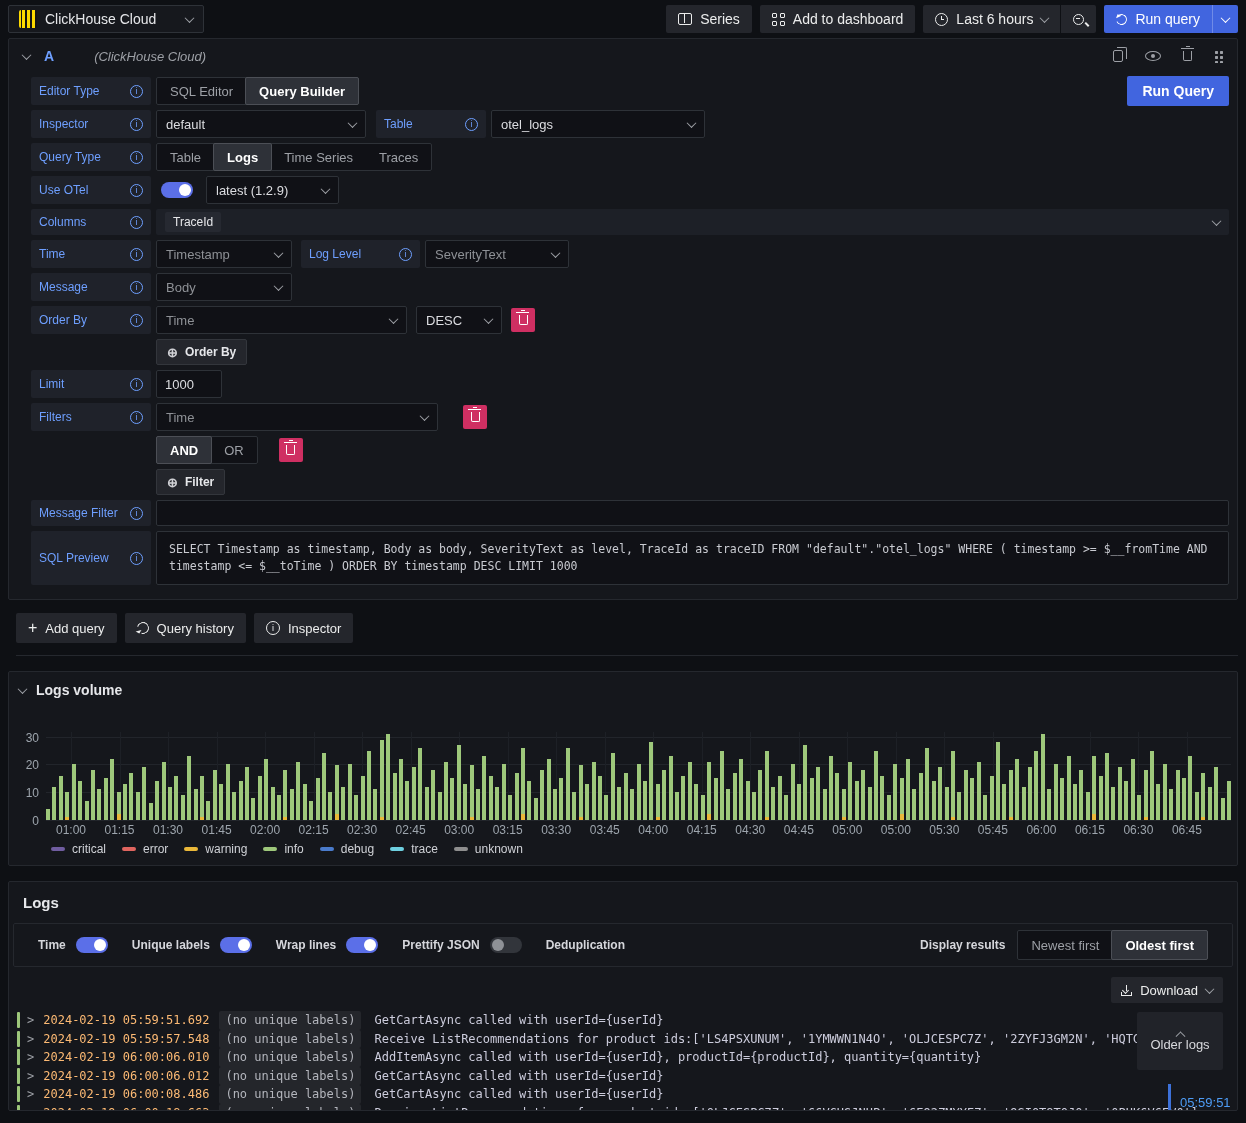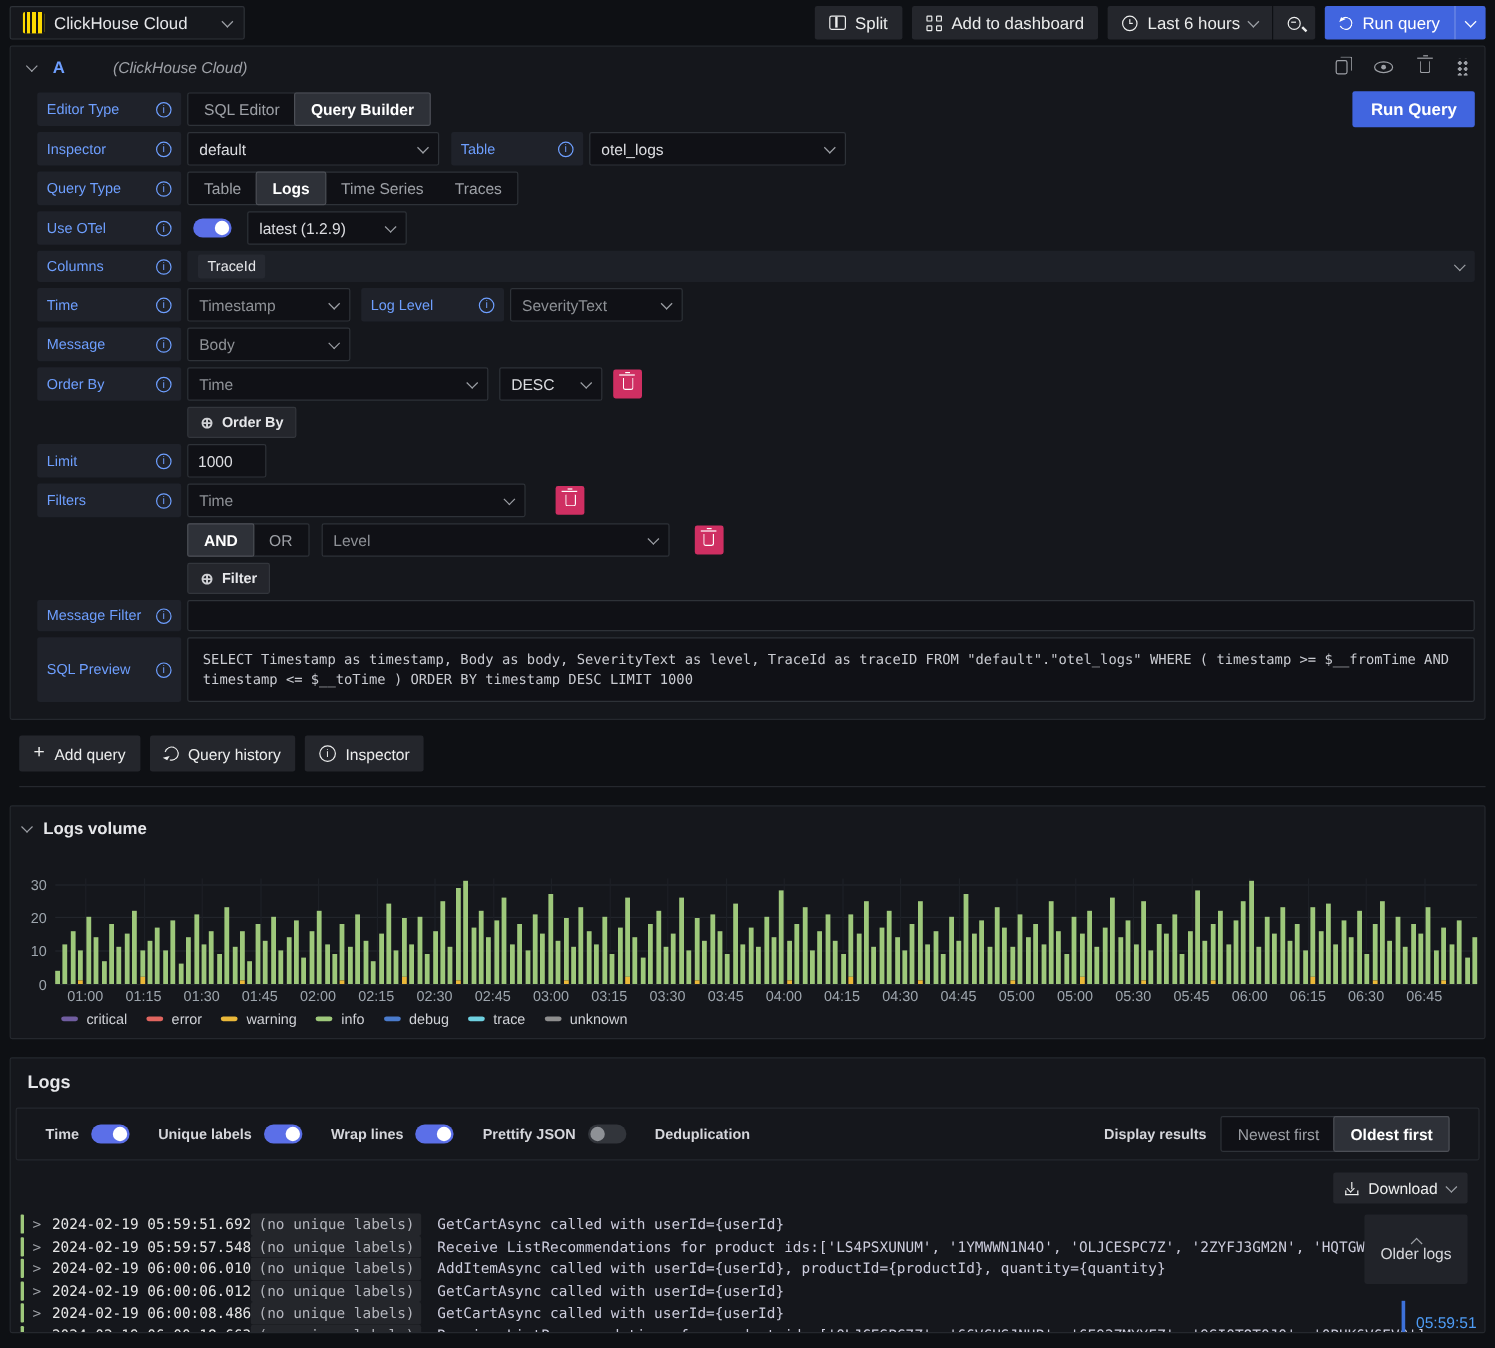--- a/index.html
+++ b/index.html
@@ -119,21 +119,21 @@
   .dl-row{display:flex;justify-content:flex-end;padding:10px 14px 6px 0}
   .dlbtn{height:26px;background:#24262c;border-radius:2px;color:#eceded;font-size:13px;font-weight:500;display:inline-flex;align-items:center;gap:8px;padding:0 10px}
   .icon-dl{width:11px;height:11px;position:relative;display:inline-block}
   .icon-dl::before{content:'';position:absolute;left:4.6px;top:0;width:1.6px;height:6px;background:currentColor}
   .icon-dl::after{content:'';position:absolute;left:2.2px;top:3.4px;width:4px;height:4px;border-right:1.6px solid currentColor;border-bottom:1.6px solid currentColor;transform:rotate(45deg)}
   .icon-tray{position:absolute;left:0;bottom:0;width:11px;height:4px;border:1.4px solid currentColor;border-top:none}
   .logrows{margin:2px 0 0 8px;font:12px/18.5px "DejaVu Sans Mono",monospace}
   .lrow{display:flex;align-items:center;height:18.5px;white-space:nowrap;overflow:hidden}
   .lbar{width:3px;height:16px;background:#9ec87b;border-radius:1px;margin-right:7px;flex:none}
   .lexp{color:#9da0a6;margin-right:9px}
-  .ltime{color:#e5e5e5;}
+  .ltime{color:#fdba74;margin-right:10px}
   .lbadge{background:#24262b;color:#b3b5bc;border-radius:2px;padding:0 6px;margin-right:13px}
   .lmsg{color:#ccccdc;overflow:hidden}
   .older-logs{position:absolute;right:14px;top:130px;width:86px;height:58px;background:#212329;border-radius:2px;display:flex;flex-direction:column;align-items:center;justify-content:center;gap:0;color:#d8d9dd;font-size:13px;line-height:15px;text-align:center}
   .older-logs .chev{color:#9da0a6}
   .tind{position:absolute;left:1159px;top:202px;display:flex;align-items:flex-end;gap:9px}
   .tind .tbar{width:3px;height:28px;background:#3d71d9}
   .tind .ttxt{color:#4e9cf5;font-size:13px;padding-bottom:2px}
 </style>
 </head>
 <body>
@@ -142,21 +142,21 @@
 
   <div class="topbar">
     <div class="ds-picker">
       <span class="ds-logo"></span>
       <span>ClickHouse Cloud</span>
       <span class="chev"></span>
     </div>
     <div class="topbar-right">
       <button class="tbtn">
         <span class="icon-split"></span>
-        <span>Split</span>
+        <span>Series</span>
       </button>
       <button class="tbtn">
         <span class="icon-grid">
             <i></i>
             <i></i>
             <i></i>
             <i></i>
           </span>
         <span>Add to dashboard</span>
       </button>
@@ -338,24 +338,20 @@
           <button class="trashbtn" style="margin-left:20px">
               <span class="icon-trash"></span>
             </button>
         </div>
 
         <div class="frow indent" style="min-height:28px">
           <div class="rgroup">
             <span class="ropt on">AND</span>
             <span class="ropt">OR</span>
           </div>
-          <div class="sel dim" style="width:290px;margin-left:5px">
-              <span class="val">Level</span>
-              <span class="chev"></span>
-            </div>
           <button class="trashbtn" style="margin-left:16px">
               <span class="icon-trash"></span>
             </button>
         </div>
 
         <div class="frow indent">
           <button class="addbtn">
               <span class="plus-circ">⊕</span>
               <span>Filter</span>
             </button>

